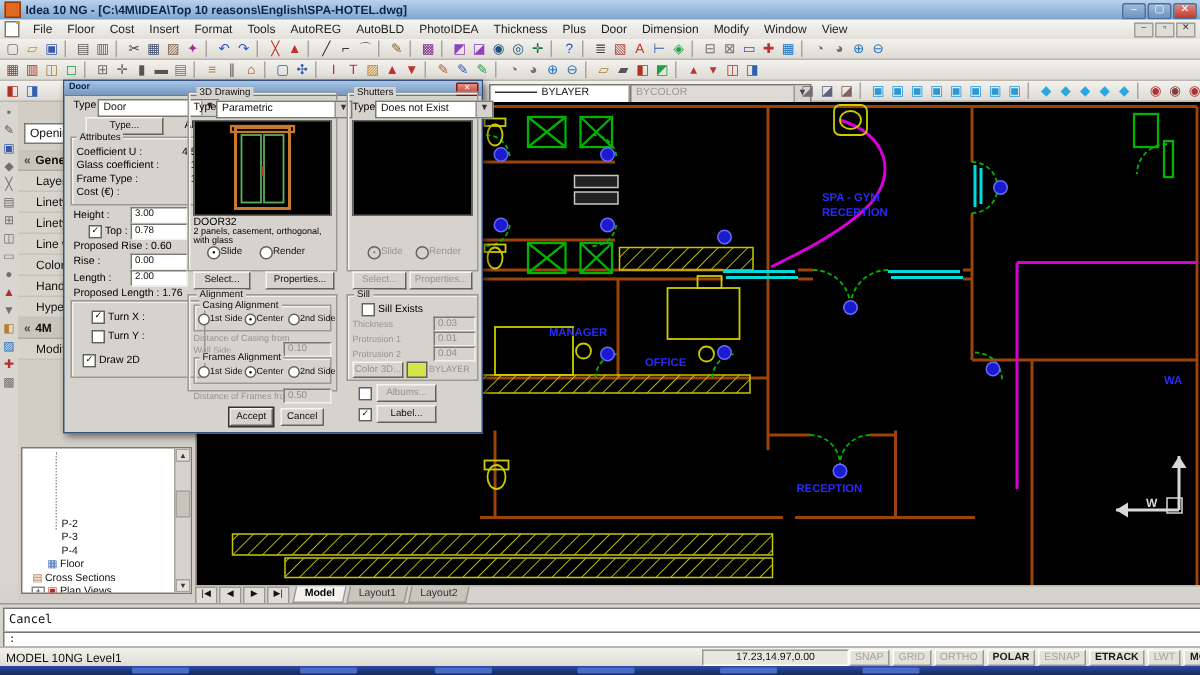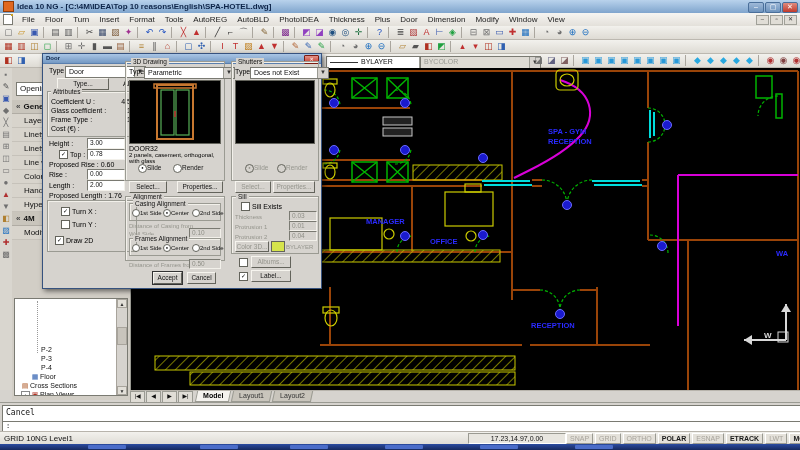--- a/index.html
+++ b/index.html
@@ -119,21 +119,21 @@
       <span class="capbtn">▢</span>
       <span class="capbtn close">✕</span>
     </span>
   </div>
 
   <div class="menubar">
     <span class="docicon"></span>
     <nav id="menu" style="display:flex;justify-content:center;">
         <span class="menuitem">File</span>
         <span class="menuitem">Floor</span>
-        <span class="menuitem">Turn</span>
+        <span class="menuitem">Cost</span>
         <span class="menuitem">Insert</span>
         <span class="menuitem">Format</span>
         <span class="menuitem">Tools</span>
         <span class="menuitem">AutoREG</span>
         <span class="menuitem">AutoBLD</span>
         <span class="menuitem">PhotoIDEA</span>
         <span class="menuitem">Thickness</span>
         <span class="menuitem">Plus</span>
         <span class="menuitem">Door</span>
         <span class="menuitem">Dimension</span>
@@ -358,21 +358,21 @@
         <span class="tab"><span class="tl">Layout2</span></span>
       </span>
   </div>
 
   <div class="cmd">
     <div class="cmdhist">Cancel</div>
     <div class="cmdline">:</div>
   </div>
 
   <div class="statusbar">
-    <span class="sbleft">GRID 10NG Level1</span>
+    <span class="sbleft">MODEL 10NG Level1</span>
     <span class="coords">17.23,14.97,0.00</span>
     <span id="toggles">
         <span class="tog">SNAP</span>
         <span class="tog">GRID</span>
         <span class="tog">ORTHO</span>
         <span class="tog on">POLAR</span>
         <span class="tog">ESNAP</span>
         <span class="tog on">ETRACK</span>
         <span class="tog">LWT</span>
         <span class="tog on">MODEL</span>

